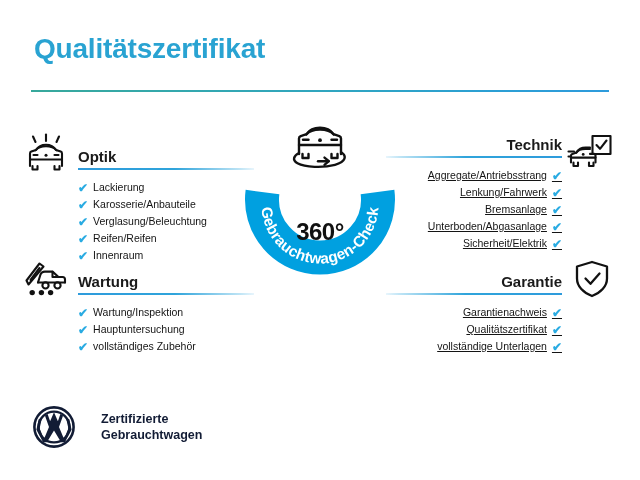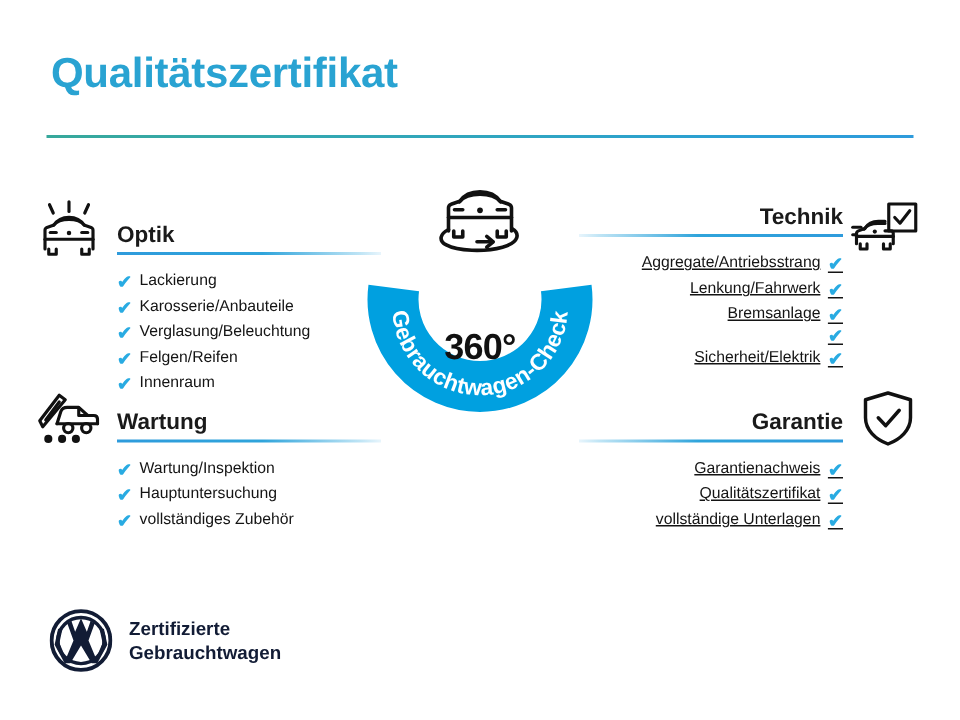--- a/index.html
+++ b/index.html
@@ -136,21 +136,21 @@
   
   #vw-lockup {
     position: absolute;
     left: 33px;
     top: 406px;
     display: flex;
     align-items: center;
   }
   #vw-mark { width: 42px; height: 42px; flex: 0 0 auto; }
   #vw-text {
-    margin-left: 11px;
+    margin-left: 26px;
     font-size: 12.5px;
     font-weight: bold;
     line-height: 16px;
     color: #121C35;
     white-space: nowrap;
   }
   #vw-text span { display: block; }
 </style>
 </head>
 <body>
@@ -173,21 +173,21 @@
       <li>
         <span class="tick">✔</span>
         <span>Karosserie/Anbauteile</span>
       </li>
       <li>
         <span class="tick">✔</span>
         <span>Verglasung/Beleuchtung</span>
       </li>
       <li>
         <span class="tick">✔</span>
-        <span>Felgen/Reifen</span>
+        <span>Reifen/Reifen</span>
       </li>
       <li>
         <span class="tick">✔</span>
         <span>Innenraum</span>
       </li>
     </ul>
   </div>
 
   <div class="blk-icon" style="left:23px; top:133px;">
     <svg viewBox="0 0 46 40" width="46" height="40" fill="none" stroke="#111" stroke-width="2.1" stroke-linecap="round" stroke-linejoin="round">
@@ -253,20 +253,21 @@
       </li>
       <li>
         <span>Lenkung/Fahrwerk</span>
         <span class="tick">✔</span>
       </li>
       <li>
         <span>Bremsanlage</span>
         <span class="tick">✔</span>
       </li>
       <li>
+        <span>Unterboden/Abgasanlage</span>
         <span class="tick">✔</span>
       </li>
       <li>
         <span>Sicherheit/Elektrik</span>
         <span class="tick">✔</span>
       </li>
     </ul>
   </div>
 
   <div class="blk-icon" style="left:567px; top:133px;">

